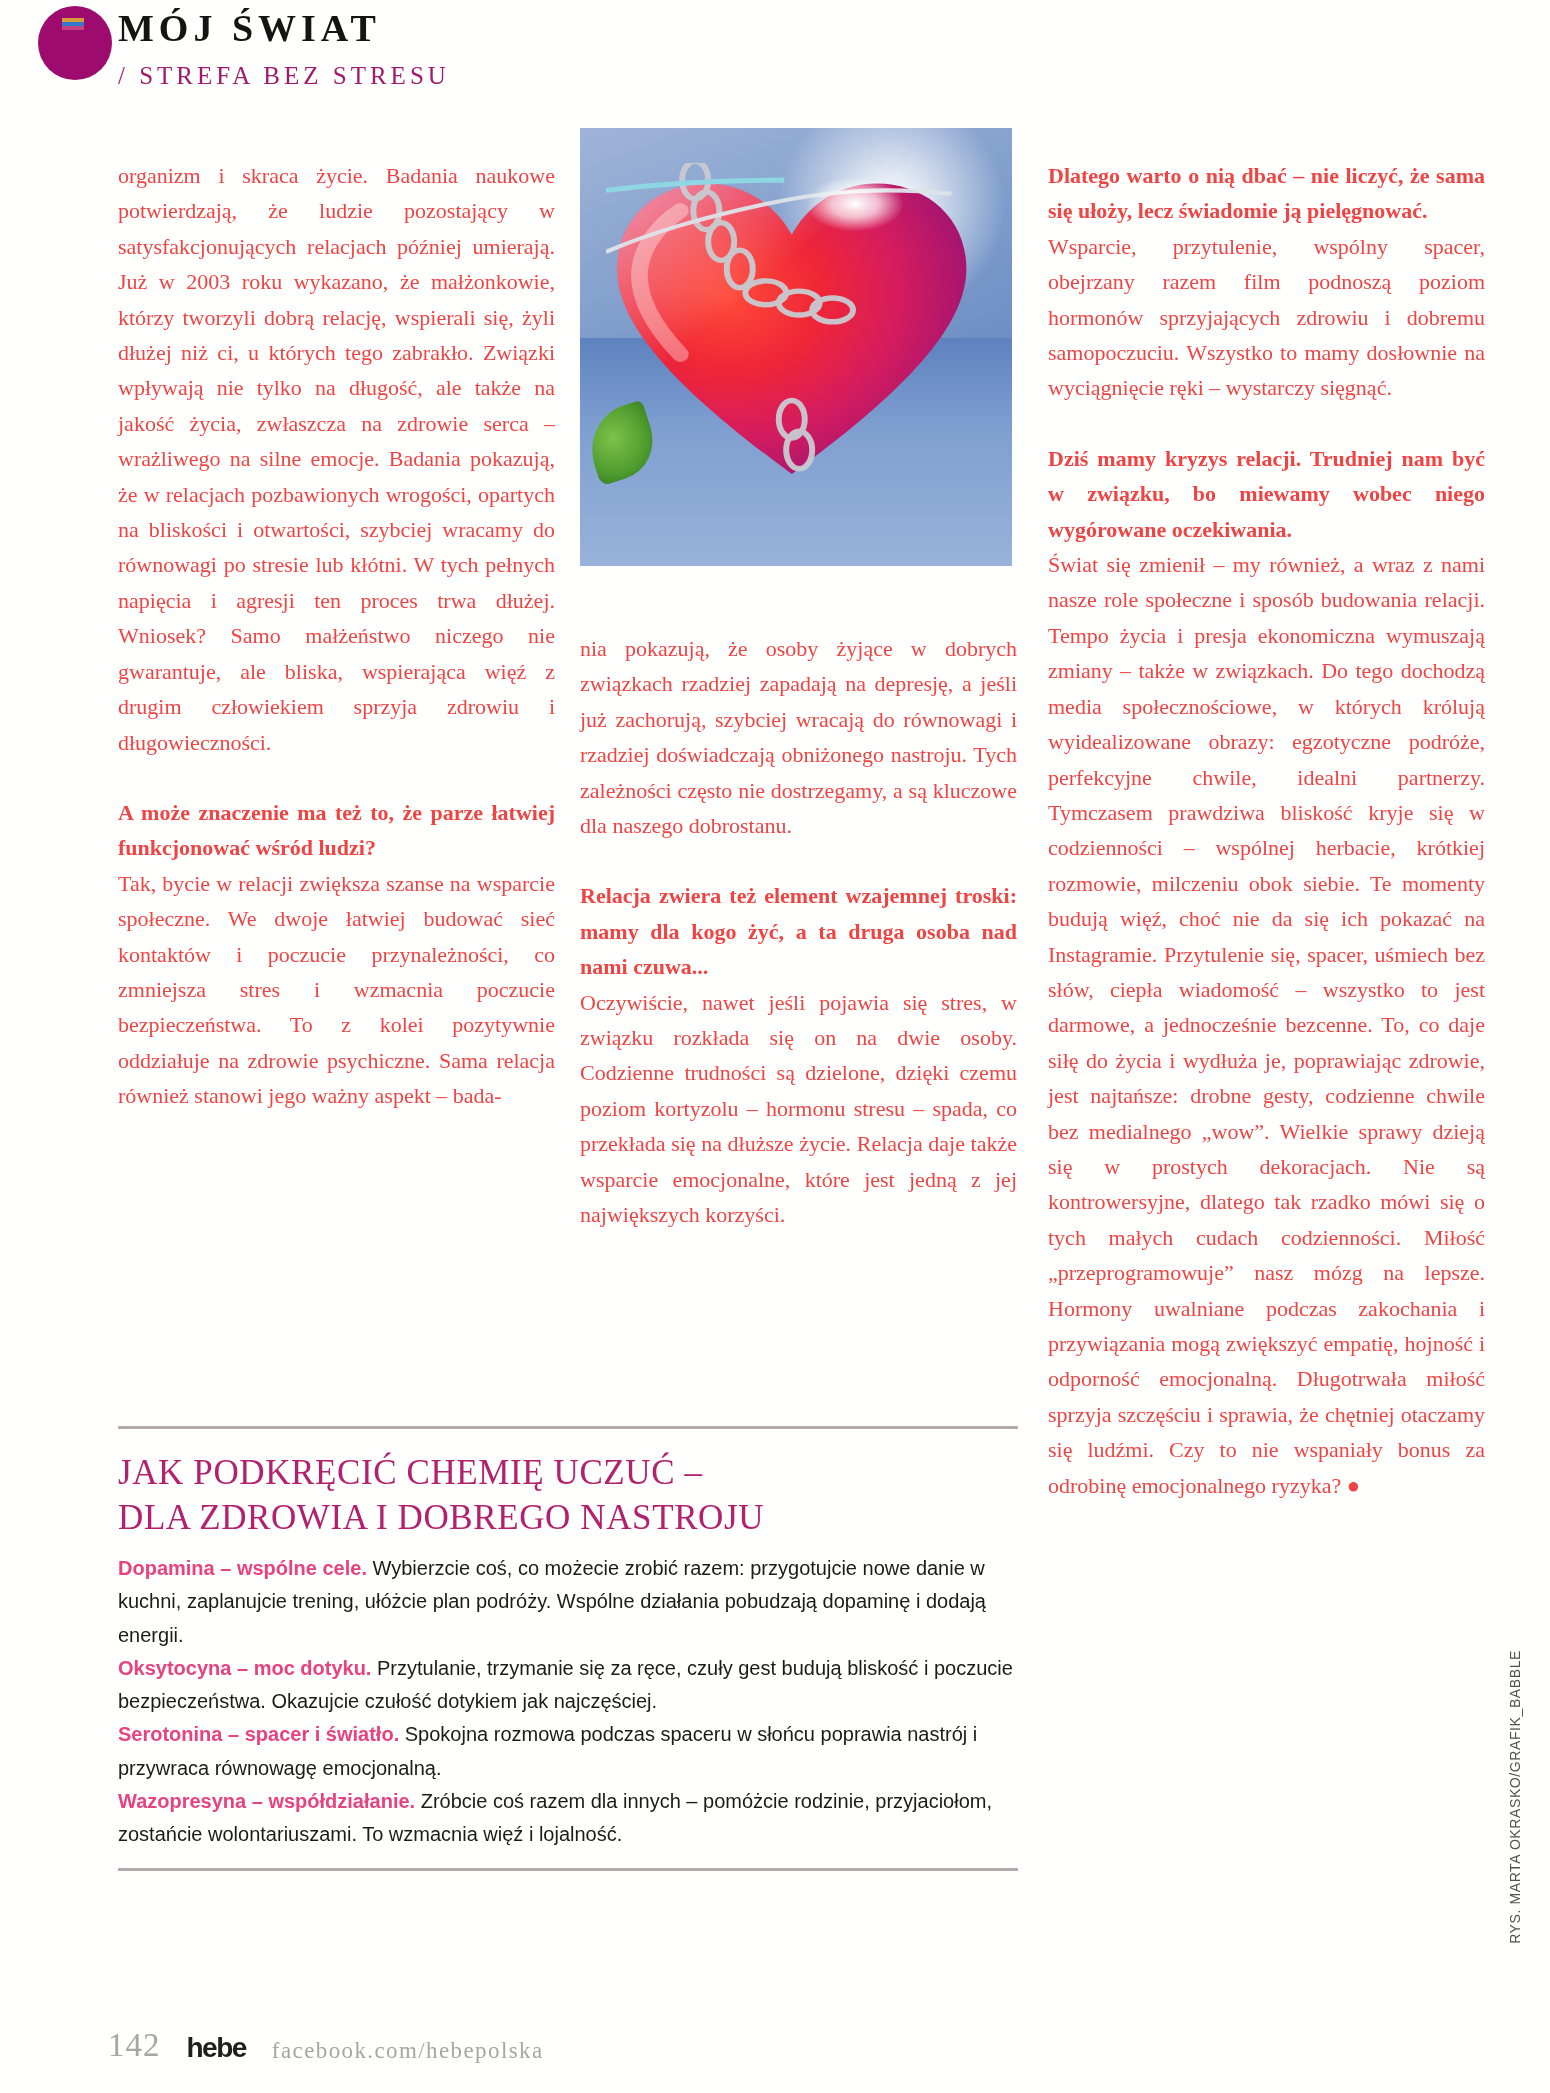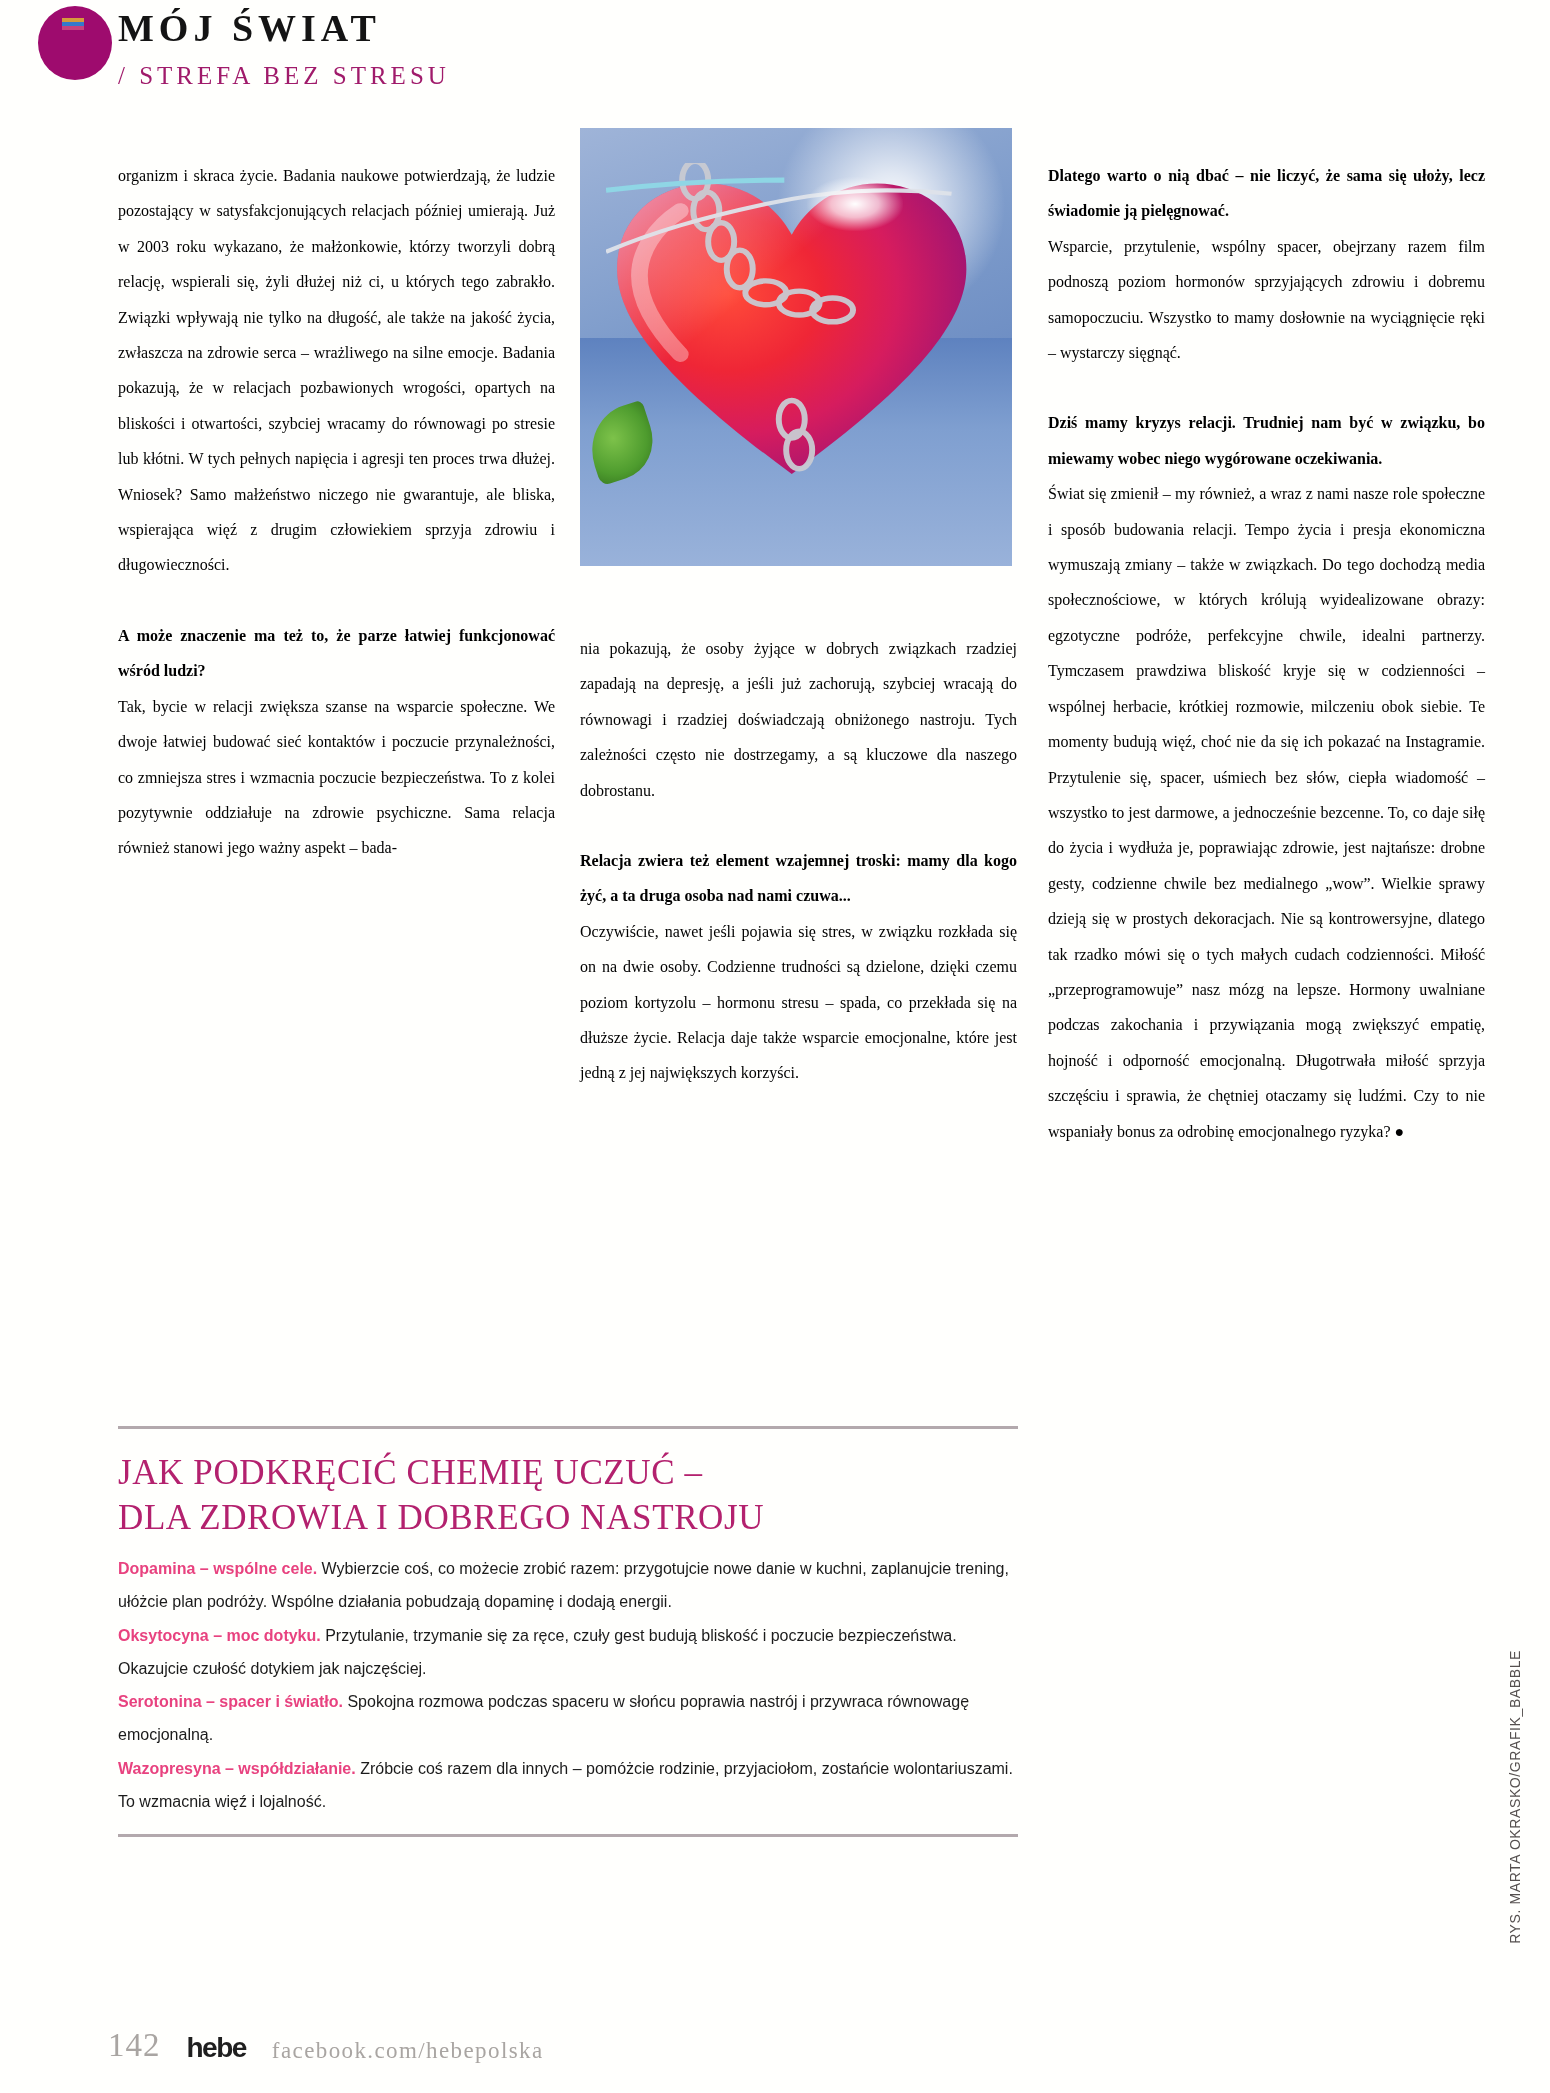--- a/index.html
+++ b/index.html
@@ -72,24 +72,24 @@
     font-size: 25px;
     letter-spacing: 4px;
     color: #a01b6b;
     white-space: nowrap;
   }
 
   
   .col {
     position: absolute;
     font-family: "Liberation Serif", serif;
-    font-size: 16px;
+    font-size: 22px;
     line-height: 35.4px;
     text-align: justify;
-    color: #000000;
+    color: #ef4444;
     -webkit-hyphens: none;
     hyphens: none;
   }
   .col p { margin: 0 0 0 0; }
   .col p + p { margin-top: 0; }
   .col .gap { height: 35px; }
   .lead {
     font-weight: 700;
   }
 
@@ -178,21 +178,21 @@
     font-size: 35px;
     line-height: 45px;
     letter-spacing: .6px;
     color: #b3216e;
     margin-top: 21px;
     margin-bottom: 12px;
   }
   .panel-title .ln { display: block; }
   .panel-list {
     font-family: "Liberation Sans", sans-serif;
-    font-size: 16px;
+    font-size: 20px;
     line-height: 33.3px;
     color: #1b1b1b;
   }
   .panel-list .item { margin: 0 0 0 0; }
   .panel-list .term {
     color: #e8427f;
     font-weight: 700;
   }
 
   

